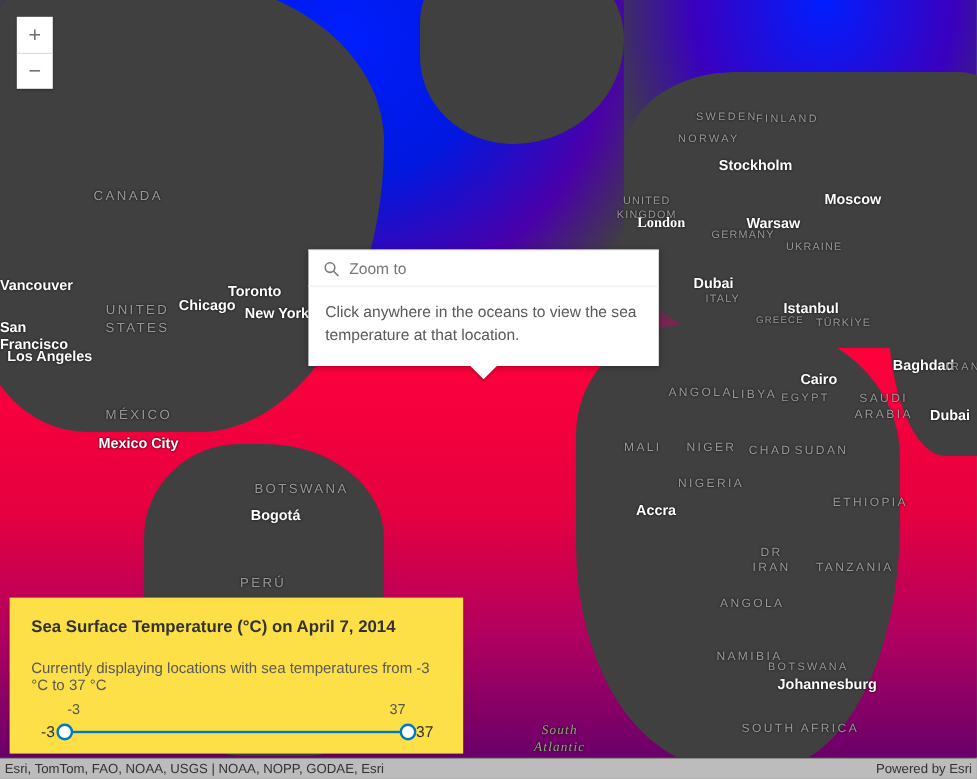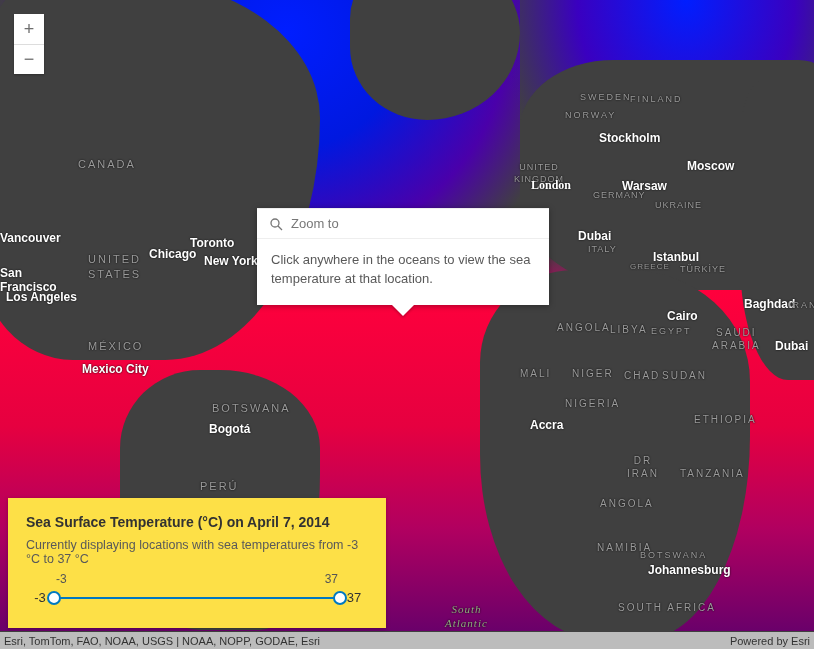--- a/index.html
+++ b/index.html
@@ -55,21 +55,21 @@
   .popup-body { padding: 12px 14px 16px; font-size: 13px; color:#595959; line-height: 1.45; }
   .popup-tail { position:absolute; left: 50%; bottom: -11px; margin-left:-11px; width:0;height:0; border-left:11px solid transparent; border-right:11px solid transparent; border-top:11px solid #fff; filter: drop-shadow(0 2px 1px rgba(0,0,0,.2)); }
   .dock-icon svg, .caret-icon svg, .close-icon svg, .mag-icon svg { display:block; }
 
   
   .legend {
     position: absolute; left: 8px; top: 498px; width: 378px; height: 130px;
     background: #fde047; padding: 16px 18px 12px; box-shadow: 0 1px 4px rgba(0,0,0,.25);
   }
   .legend h3 { font-size: 14px; font-weight: 600; color:#323232; }
-  .legend-desc { font-size: 12.5px; color:#595959; margin-top: 8px; }
+  .legend-desc { font-size: 12.5px; color:#595959; margin-top: 20px; }
   .slider-wrap { position: relative; margin-top: 6px; height: 34px; }
   .slider-scale { display:flex; justify-content:space-between; font-size:12px; color:#555; padding: 0 30px; }
   .slider-track-row { position:absolute; left:0; right:0; top:18px; display:flex; align-items:center; }
   .slider-end { width:28px; text-align:center; font-size:13px; color:#323232; }
   .slider-track { position:relative; flex:1; height:2px; background:#0079c1; }
   .slider-handle { position:absolute; top:-6px; width:14px; height:14px; background:#fff; border:2px solid #0079c1; border-radius:50%; cursor:grab; }
   .slider-handle.left { left:-7px; }
   .slider-handle.right { right:-7px; }
 
   

